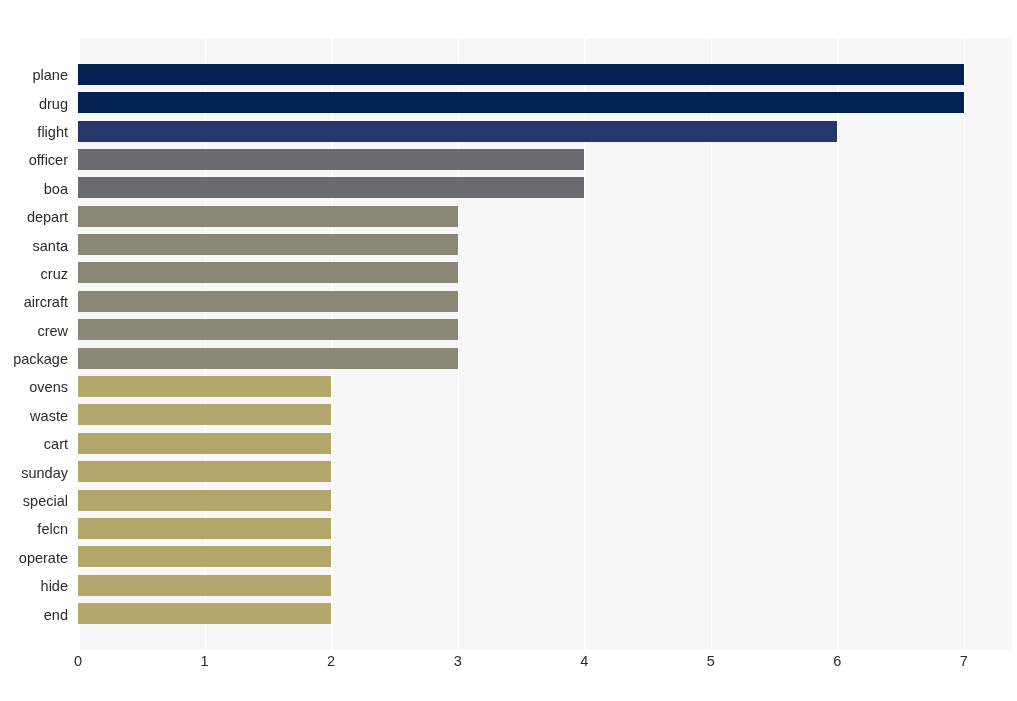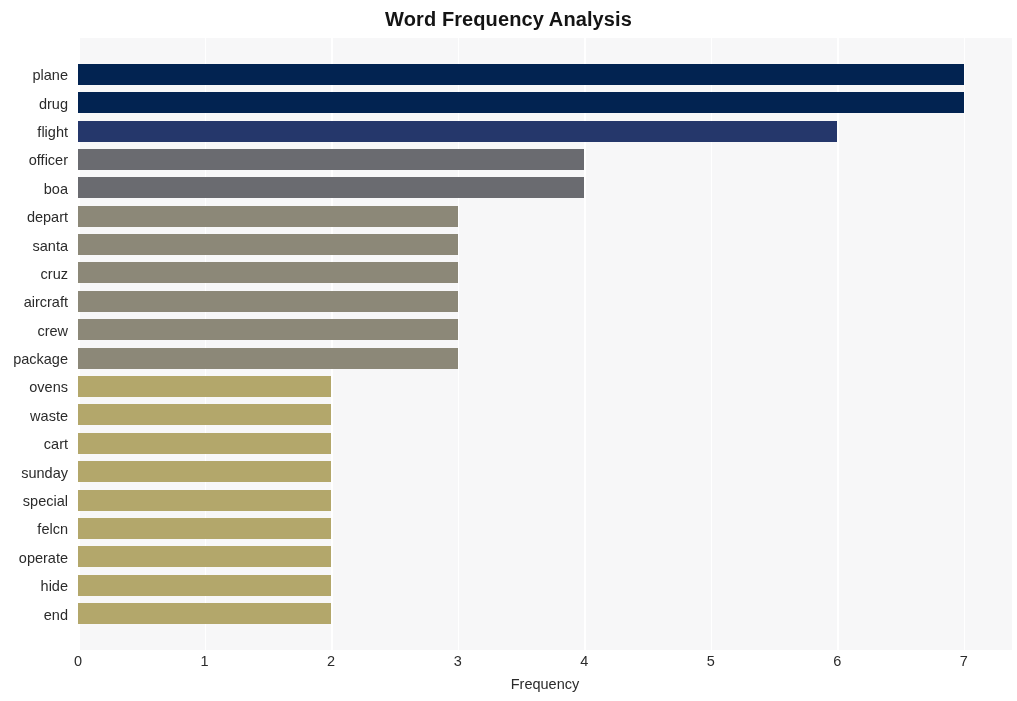--- a/index.html
+++ b/index.html
@@ -102,21 +102,20 @@
     font-size: 14.5px;
     color: #2b2b2b;
     line-height: 18px;
   }
 </style>
 </head>
 <body>
 
 <div id="figure">
 
-  <div id="chart-title">Word Frequency Analysis</div>
 
   <div id="plot-area">
     <div id="grid-layer">
         <div class="vgrid" style="left: 0px;"></div>
         <div class="vgrid" style="left: 126.558px;"></div>
         <div class="vgrid" style="left: 253.117px;"></div>
         <div class="vgrid" style="left: 379.675px;"></div>
         <div class="vgrid" style="left: 506.233px;"></div>
         <div class="vgrid" style="left: 632.791px;"></div>
         <div class="vgrid" style="left: 759.35px;"></div>
@@ -213,15 +212,14 @@
       <div class="xtick" style="left: 0px;">0</div>
       <div class="xtick" style="left: 126.558px;">1</div>
       <div class="xtick" style="left: 253.117px;">2</div>
       <div class="xtick" style="left: 379.675px;">3</div>
       <div class="xtick" style="left: 506.233px;">4</div>
       <div class="xtick" style="left: 632.791px;">5</div>
       <div class="xtick" style="left: 759.35px;">6</div>
       <div class="xtick" style="left: 885.908px;">7</div>
     </div>
 
-  <div id="xaxis-label">Frequency</div>
 
 </div>
 
 </body></html>

